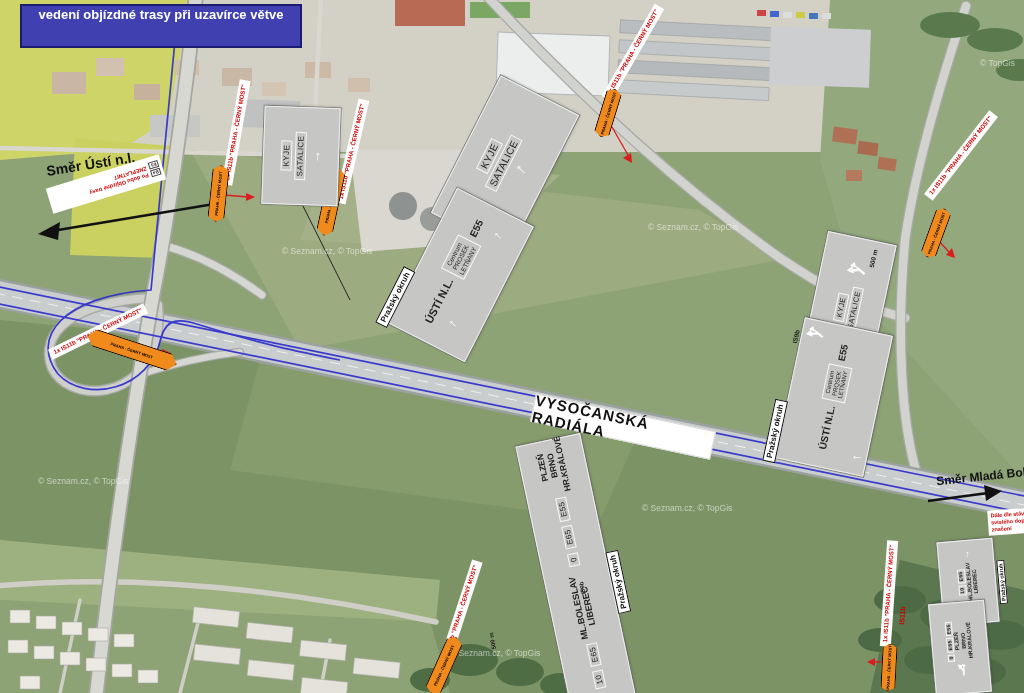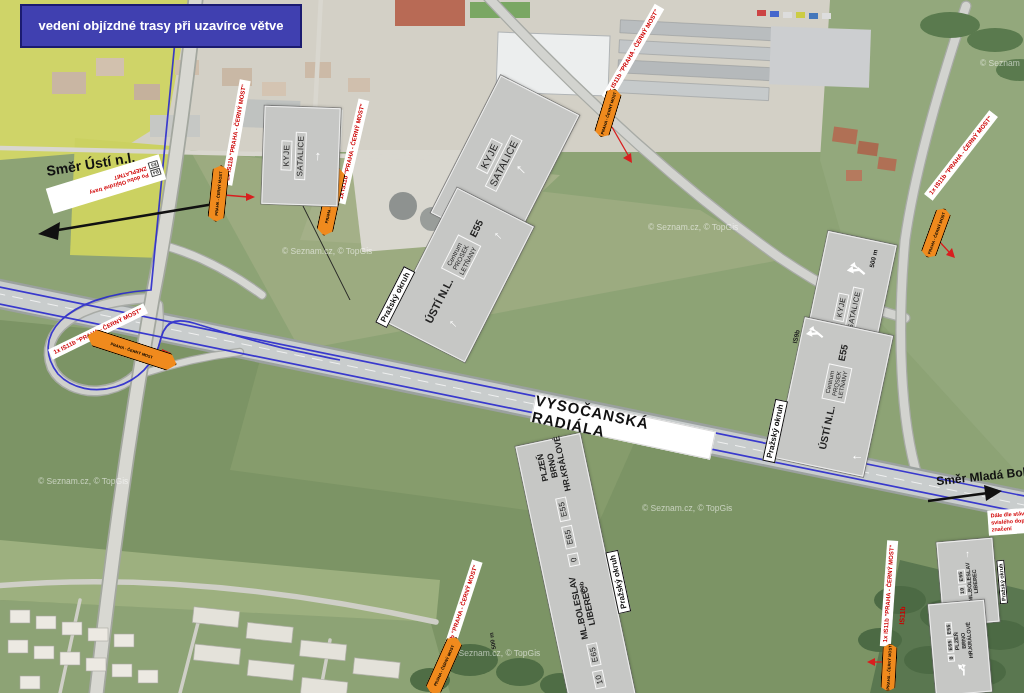--- a/index.html
+++ b/index.html
@@ -4,21 +4,21 @@
 <style>
   html,body{margin:0;padding:0;background:#555;}
   .stage{position:relative;width:1024px;height:693px;overflow:hidden;background:#8da375;
          font-family:"Liberation Sans",sans-serif;}
   .stage svg.bg, .stage svg.ann{position:absolute;left:0;top:0;}
   .abs{position:absolute;}
 
   
   .title-box{left:20px;top:4px;width:278px;height:40px;background:#4040b0;border:2px solid #1b1b70;
     color:#fff;font-weight:bold;font-size:13px;line-height:1.4;text-align:center;
-    display:flex;flex-direction:column;justify-content:center;}
+    display:flex;flex-direction:column;justify-content:flex-start;}
 
   
   .dir{color:#111;font-weight:bold;white-space:nowrap;}
 
   
   .road-label{background:#fff;color:#111;font-weight:600;letter-spacing:1px;font-size:15px;
     display:flex;align-items:center;justify-content:center;border:1px solid #d9d9d9;}
 
   
   .note{background:#fff;color:#d00000;font-weight:bold;}
@@ -212,21 +212,21 @@
         <polygon points="867,662 875,658 875,666" stroke="none"></polygon>
       <path d="M432 683 L440 691" fill="none"></path>
     </g>
   </svg>
 
   <div class="abs wm" style="left:282px;top:246px;">© Seznam.cz, © TopGis</div>
   <div class="abs wm" style="left:648px;top:222px;">© Seznam.cz, © TopGis</div>
   <div class="abs wm" style="left:38px;top:476px;">© Seznam.cz, © TopGis</div>
   <div class="abs wm" style="left:642px;top:503px;">© Seznam.cz, © TopGis</div>
   <div class="abs wm" style="left:450px;top:648px;">© Seznam.cz, © TopGis</div>
-  <div class="abs wm" style="left:980px;top:58px;">© Seznam</div>
+  <div class="abs wm" style="left:980px;top:58px;">© TopGis</div>
 
   <div class="abs title-box">
     <span>vedení objízdné trasy při uzavírce větve</span>
   </div>
 
   <div class="abs dir" style="left:46px;top:156px;font-size:14px;transform:rotate(-9deg);">Směr Ústí n.l.</div>
   <div class="abs dir" style="left:936px;top:468px;font-size:12px;transform:rotate(-6deg);">Směr Mladá Boleslav</div>
 
   <div class="abs road-label" style="left:531px;top:412px;width:182px;height:27px;transform:rotate(12deg);">VYSOČANSKÁ RADIÁLA</div>
 

